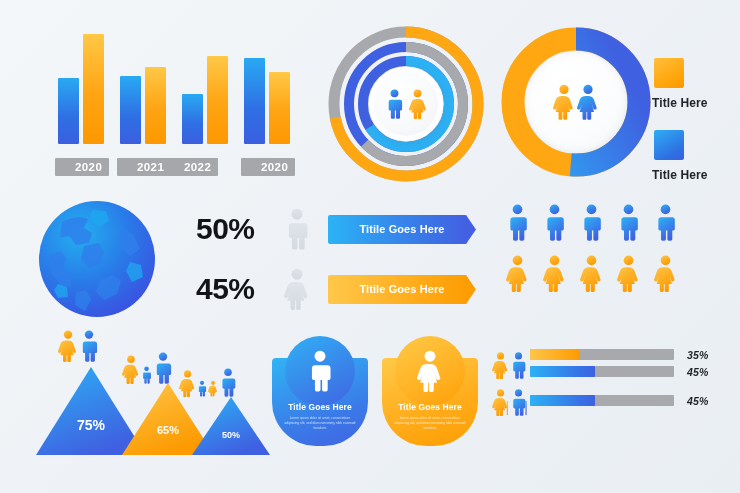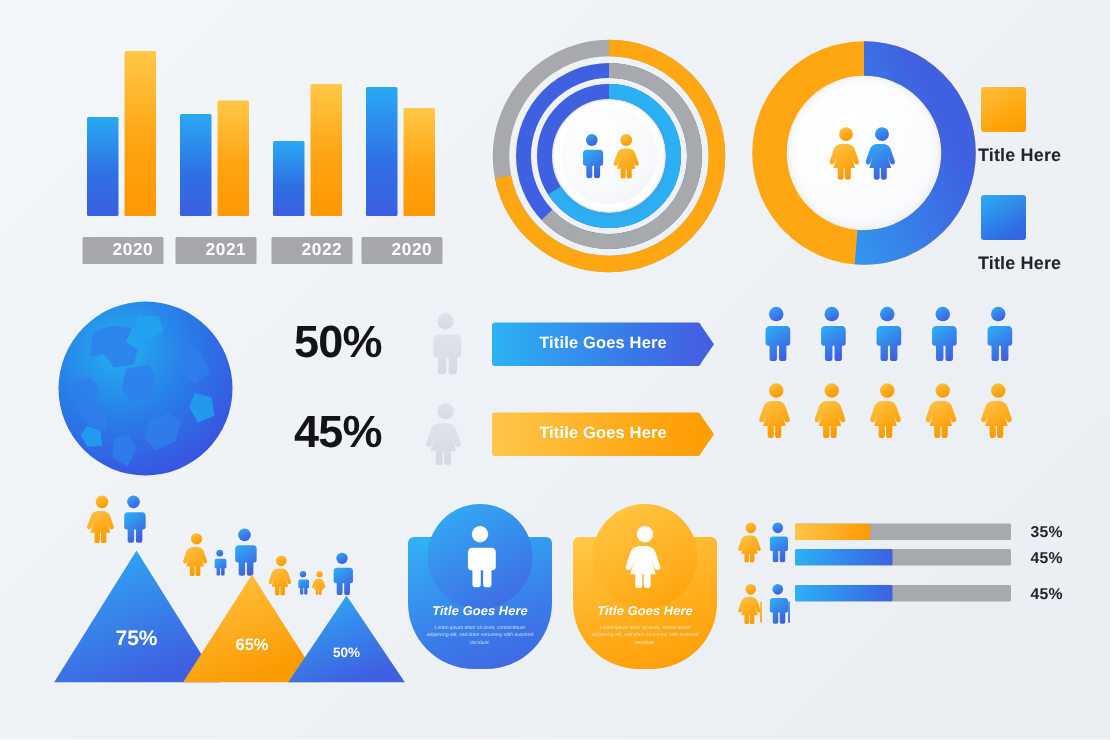--- a/index.html
+++ b/index.html
@@ -83,21 +83,21 @@
 
   
   #pyramids{left:36px;top:330px;width:240px;height:125px;}
   .tri{position:absolute;bottom:0;}
   .tri-label{
     position:absolute;color:#ffffff;font-weight:bold;text-align:center;
   }
   .fam{position:absolute;display:flex;align-items:flex-end;gap:1px;}
 
   
-  .tagcard{position:absolute;width:96px;height:110px;font-style:italic;}
+  .tagcard{position:absolute;width:96px;height:110px;}
   .tag-body{
     position:absolute;left:0;bottom:0;width:96px;height:88px;
     border-radius:4px 4px 44px 44px;
   }
   .tagcard.blue .tag-body{background:linear-gradient(160deg,#31b4f5 0%,#3a7ae8 65%,#4163e2 100%);}
   .tagcard.orange .tag-body{background:linear-gradient(160deg,#ffc948 0%,#ffab19 60%,#fc9d02 100%);}
   .tag-circle{
     position:absolute;left:13px;top:0;width:70px;height:70px;border-radius:50%;
     display:flex;align-items:center;justify-content:center;
   }
@@ -116,21 +116,21 @@
   #progress{left:488px;top:348px;width:248px;}
   .prow{display:flex;align-items:center;height:13px;margin-bottom:4px;}
   .ptrack{
     width:144px;height:11px;background:#a7a9ac;border-radius:1px;overflow:hidden;position:relative;
   }
   .pfill{height:11px;border-radius:1px;}
   .pfill.orange{background:linear-gradient(90deg,#ffc548 0%,#ffa514 75%,#fc9a00 100%);}
   .pfill.blue{background:linear-gradient(90deg,#2cb1f5 0%,#3774e6 75%,#3f61e1 100%);}
   .pval{margin-left:13px;font-size:10.5px;font-weight:bold;color:#1d2228;letter-spacing:.2px;}
   .picons{width:42px;display:flex;align-items:flex-end;justify-content:center;gap:1px;}
-  .pgroup{display:flex;align-items:flex-start;}
+  .pgroup{display:flex;align-items:center;font-style:italic;}
 </style>
 </head>
 <body>
 
 <div class="canvas">
 
   <svg width="0" height="0" style="position:absolute">
     <defs>
       <linearGradient id="gBlue" x1="0" y1="0" x2="0.5" y2="1">
         <stop offset="0%" stop-color="#2cb1f5"></stop>
@@ -171,21 +171,21 @@
     <div class="bar-group" style="left:74px;width:50px;height:110px;">
       <div class="bar blue" style="left:0px;height:68px;"></div>
       <div class="bar orange" style="left:25px;height:77px;"></div>
     </div>
     <div class="year-label" style="left:71px;">2021</div>
 
     <div class="bar-group" style="left:136px;width:50px;height:110px;">
       <div class="bar blue" style="left:0px;height:50px;"></div>
       <div class="bar orange" style="left:25px;height:88px;"></div>
     </div>
-    <div class="year-label" style="left:135px;margin-top:28px;">2022</div>
+    <div class="year-label" style="left:118px;margin-top:28px;">2022</div>
 
     <div class="bar-group" style="left:198px;width:50px;height:110px;">
       <div class="bar blue" style="left:0px;height:86px;"></div>
       <div class="bar orange" style="left:25px;height:72px;"></div>
     </div>
     <div class="year-label" style="left:195px;">2020</div>
   </div>
 
   <div class="abs" id="concentric">
     <svg width="160" height="160" viewBox="0 0 160 160">

